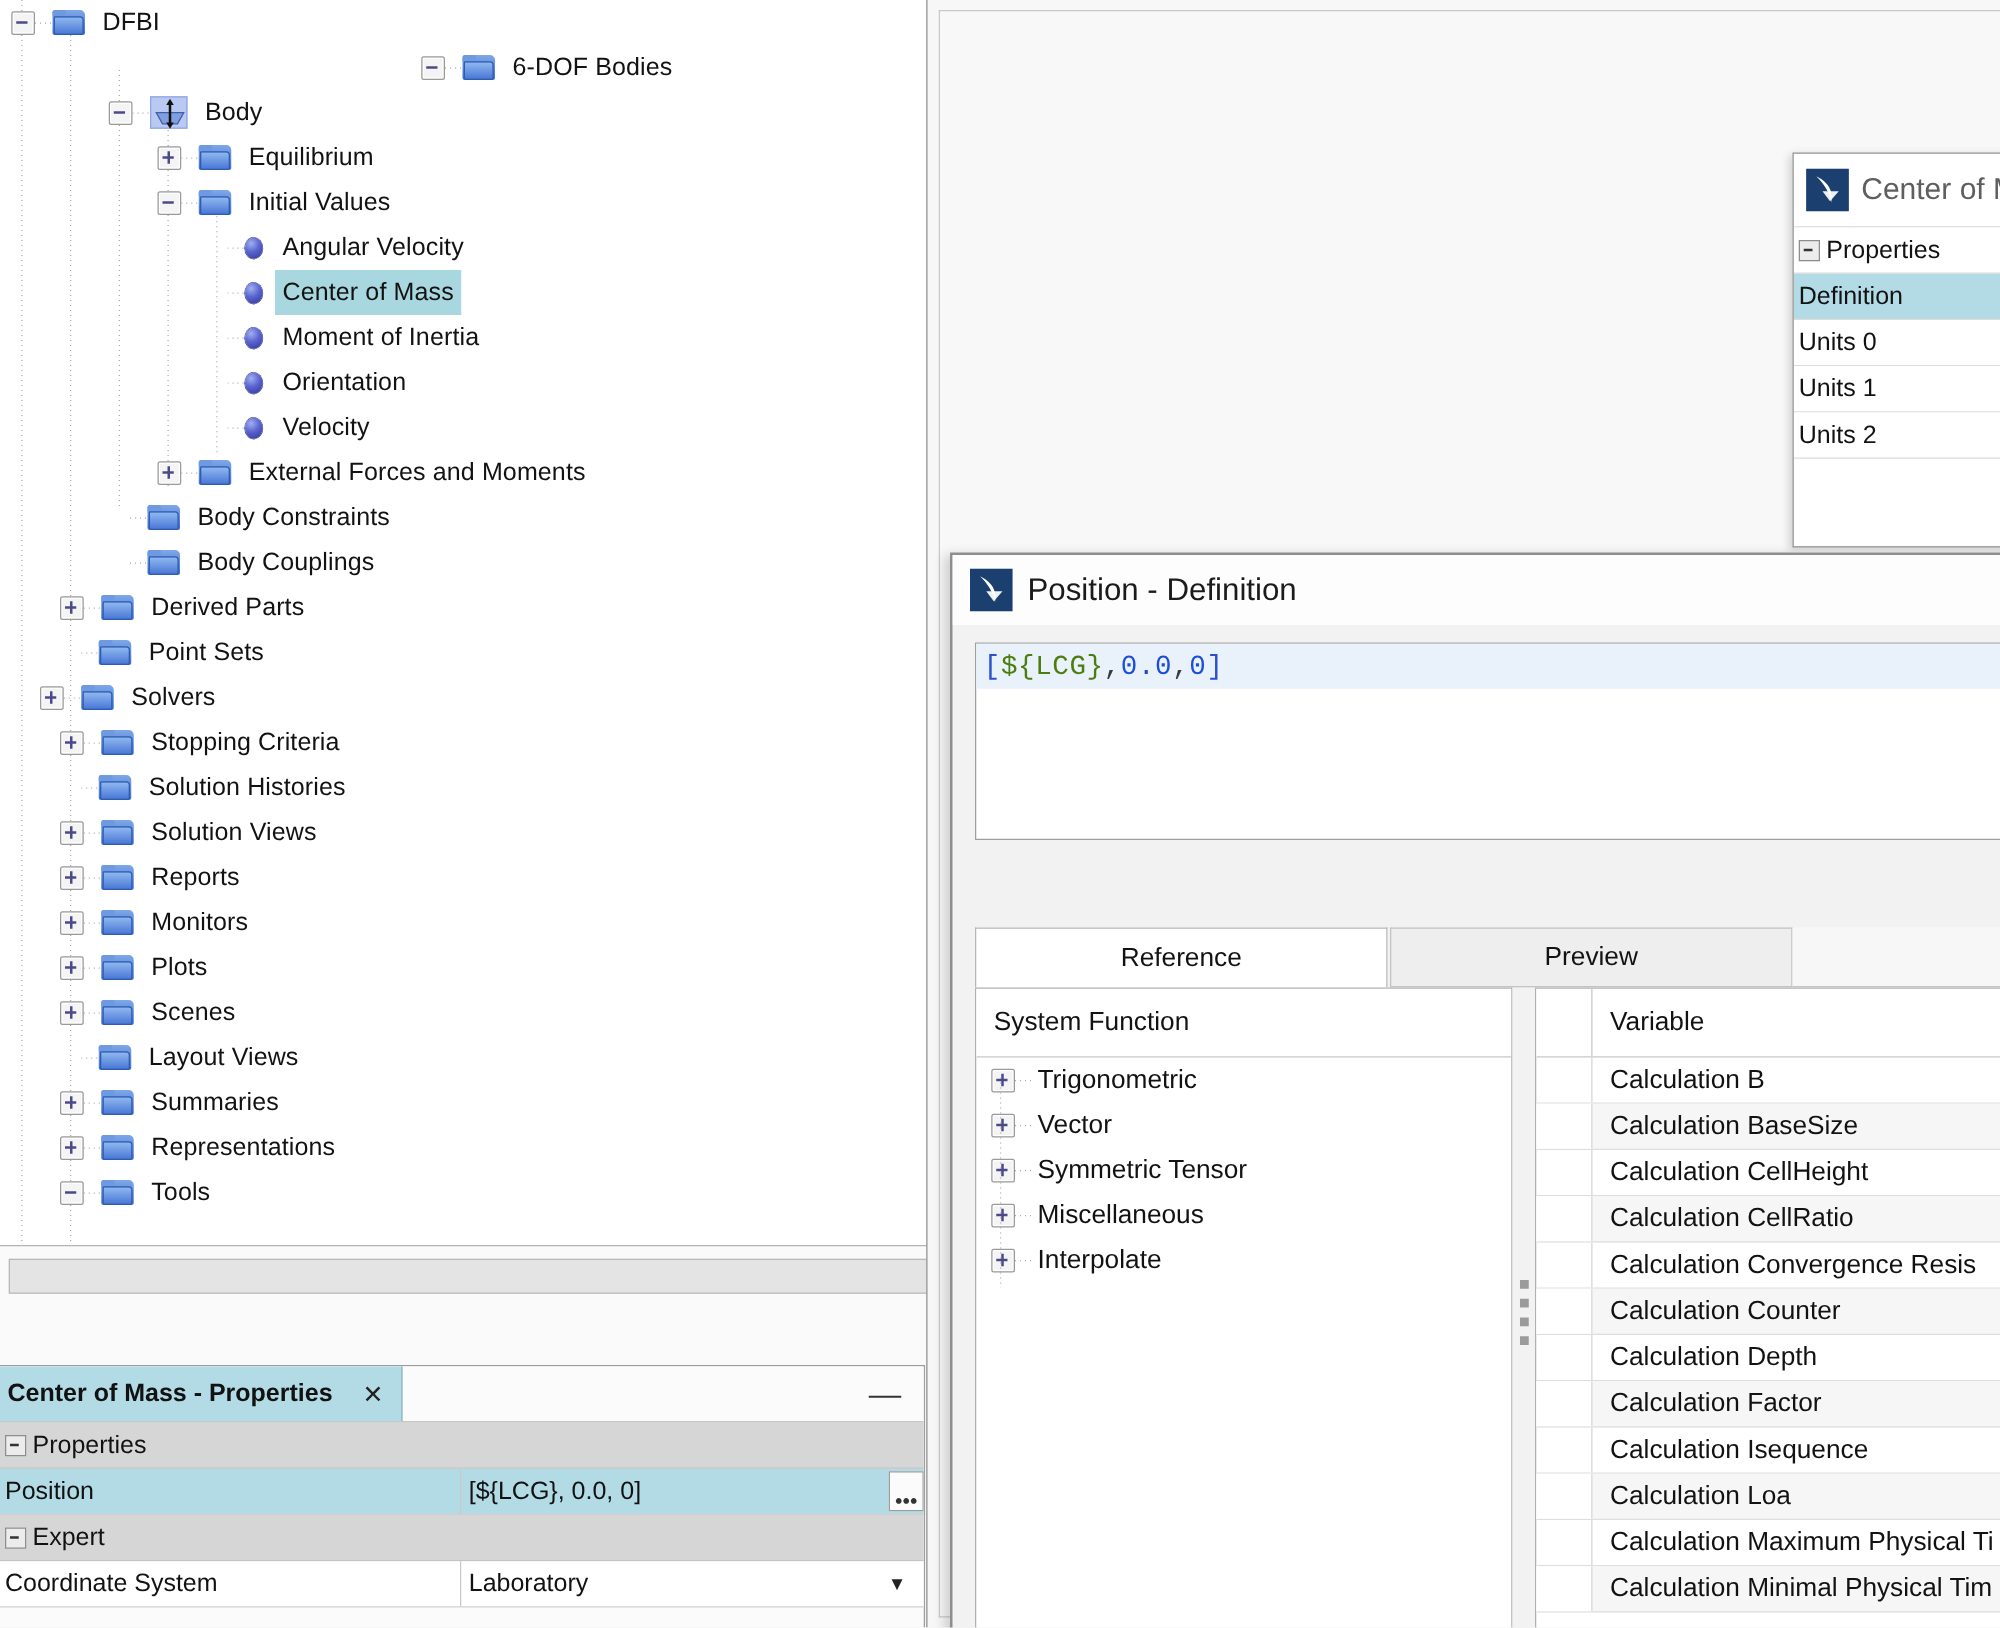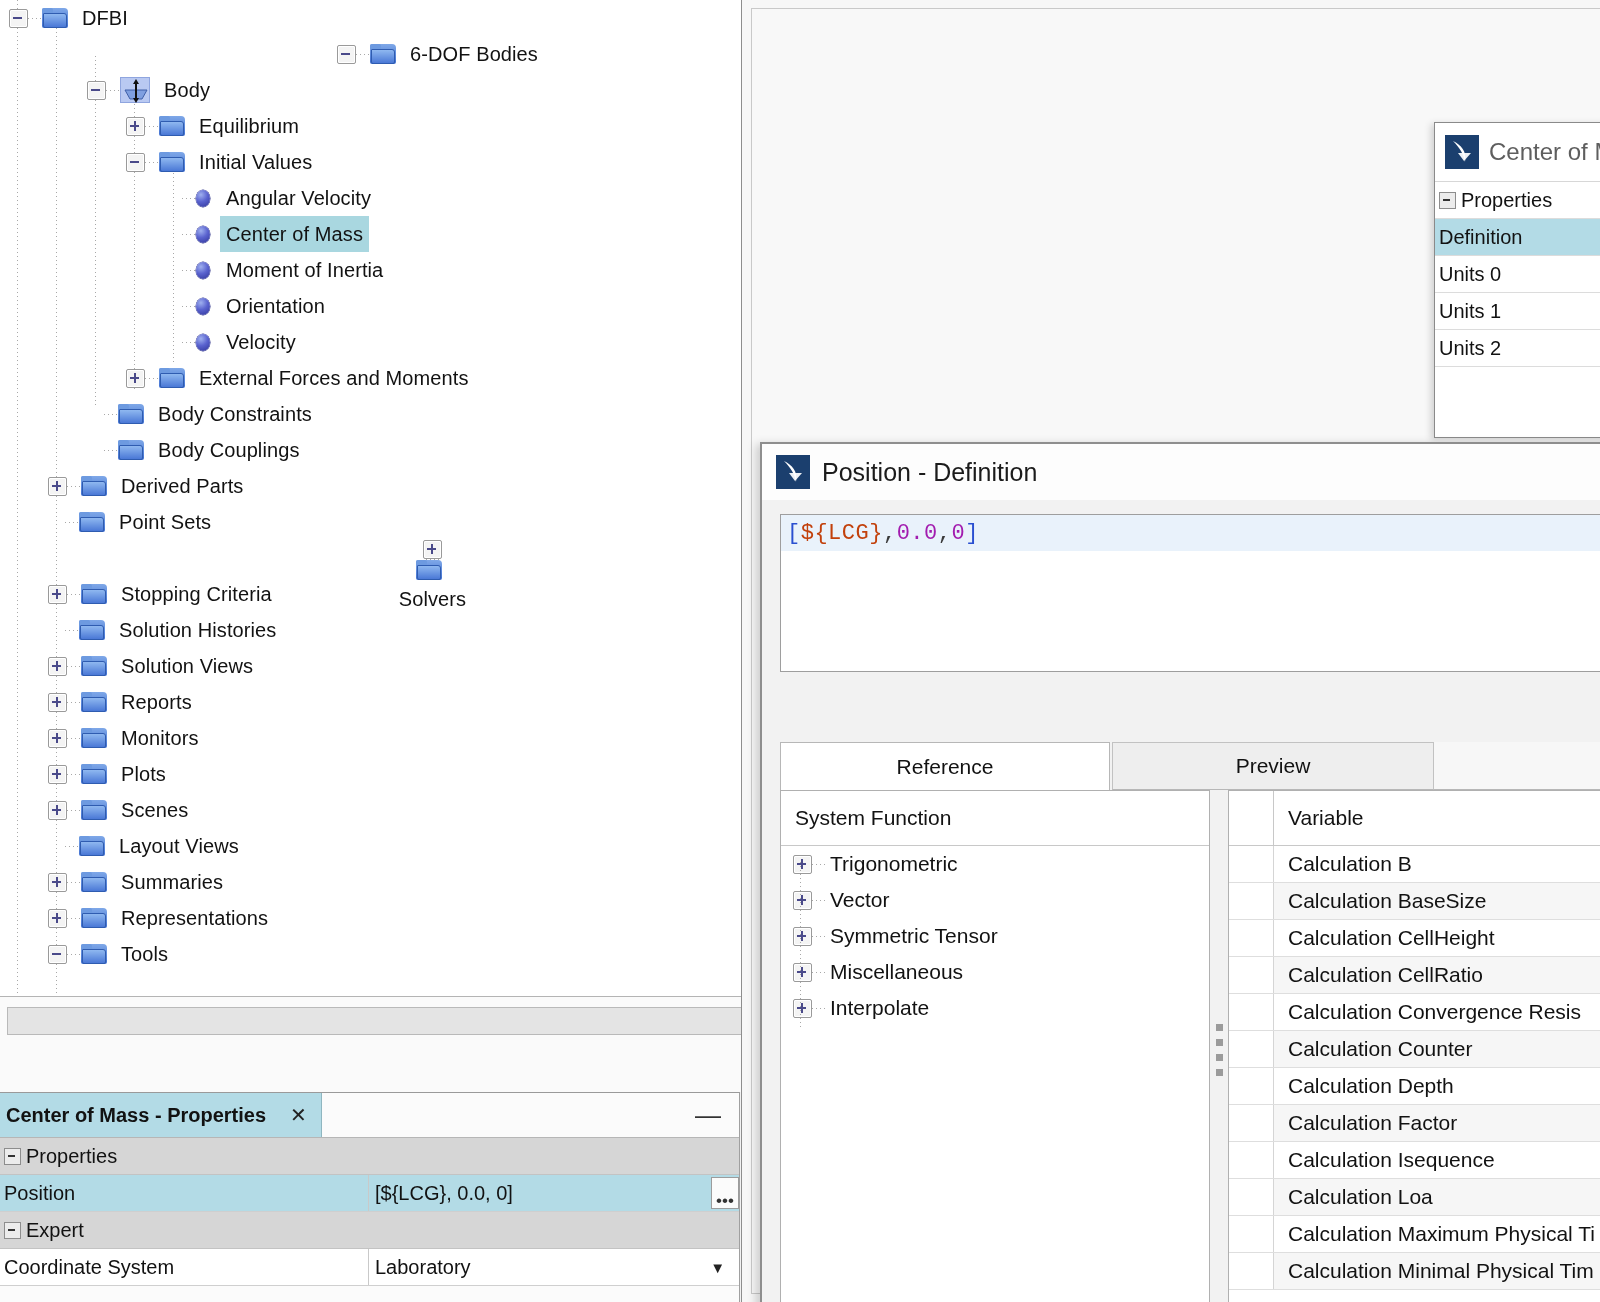--- a/index.html
+++ b/index.html
@@ -189,22 +189,22 @@
   #pos-title .txt{font-size:25px;color:#1b1b1b;}
   #expr-wrap{
     position:absolute;left:18px;top:70px;right:0;height:158px;
     background:#ffffff;border:1px solid #9e9e9e;box-sizing:border-box;
   }
   #expr-line{
     height:36px;background:#e9f2fb;display:flex;align-items:center;padding-left:6px;
     font-family:"Liberation Mono", monospace;font-size:22px;letter-spacing:.5px;
   }
   .c-brk{color:#2a4fd0;}
-  .c-var{color:#c2410c;}
-  .c-num{color:#a21caf;font-family:Liberation Mono, monospace;}
+  .c-var{color:#4d7c0f;}
+  .c-num{color:#1d4ed8;font-family:Liberation Mono, monospace;}
   .c-pun{color:#3a3a3a;}
 
   #tabs-row{
     position:absolute;left:18px;top:298px;right:0;height:48px;
   }
   .tab{
     position:absolute;top:0;height:48px;display:flex;align-items:center;justify-content:center;
     font-size:21px;box-sizing:border-box;
   }
   .tab.active{
@@ -386,21 +386,21 @@
         <div class="tnode" style="padding-left: 48px;">
           <span class="spacer17"></span>
           <span class="dotdash"></span>
           <span class="folder">
             <span class="back"></span>
             <span class="tab"></span>
             <span class="front"></span>
           </span>
           <span class="lbl">Point Sets</span>
         </div>
-        <div class="tnode" style="padding-left: 32px; flex-direction: column;">
+        <div class="tnode" style="padding-left: 32px;">
           <span class="toggle plus"></span>
           <span class="dotdash"></span>
           <span class="folder">
             <span class="back"></span>
             <span class="tab"></span>
             <span class="front"></span>
           </span>
           <span class="lbl">Solvers</span>
         </div>
         <div class="tnode" style="padding-left: 48px;">

